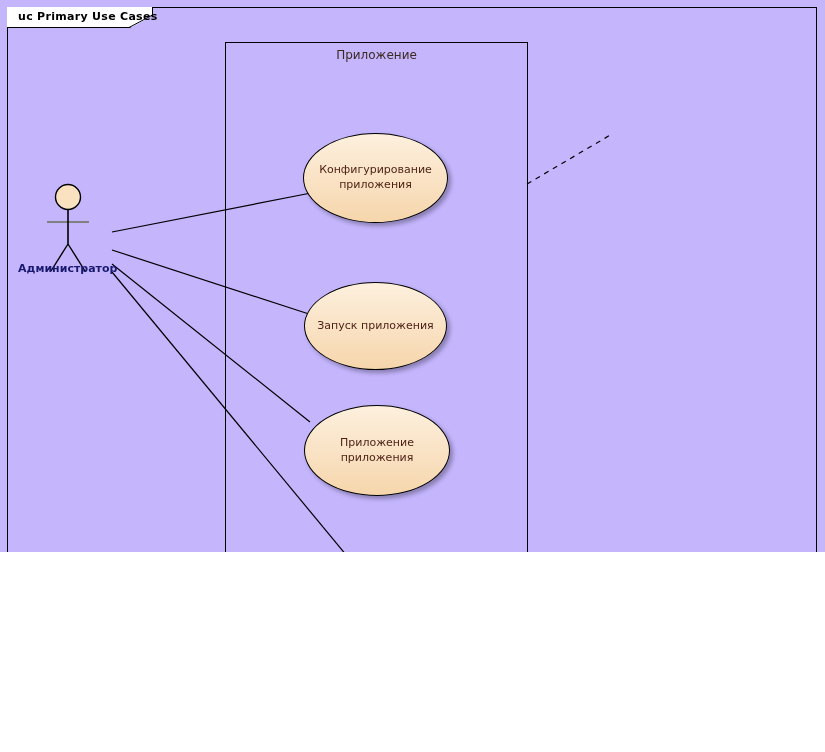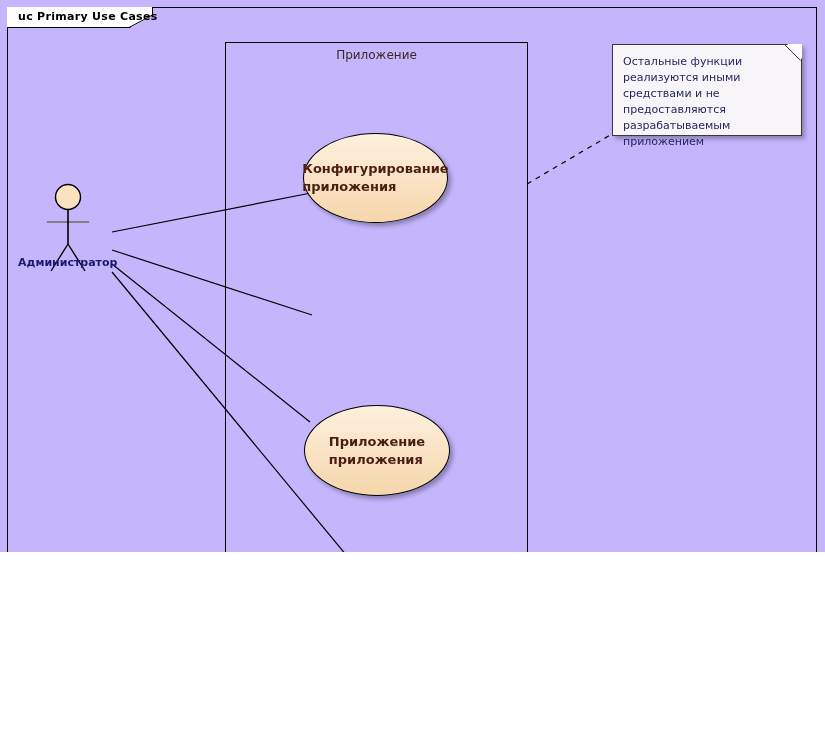--- a/index.html
+++ b/index.html
@@ -108,38 +108,38 @@
     border: 1px solid #000000;
     box-sizing: border-box;
     background: linear-gradient(to bottom, #fdf0de 0%, #fae4c8 45%, #f6d6ab 100%);
     box-shadow: 3px 3px 4px rgba(0,0,0,0.30);
     display: flex;
     align-items: center;
     justify-content: center;
     z-index: 3;
   }
   .usecase-label {
-    font-size: 13px;
-    font-weight: bold;
+    font-size: 11px;
+    font-weight: normal;
     color: #4a1e12;
-    text-align: left;
+    text-align: center;
     line-height: 1.35;
     padding: 0 12px;
     white-space: pre-line;
   }
 
   
   .actor {
     position: absolute;
     z-index: 3;
   }
   .actor-label {
     position: absolute;
     left: 18px;
-    top: 256px;
+    top: 262px;
     font-size: 11px;
     font-weight: bold;
     color: #191970;
     white-space: nowrap;
     z-index: 4;
   }
 
   
   .note {
     position: absolute;
@@ -213,29 +213,24 @@
     <line x1="28" y1="66" x2="11" y2="93" stroke="#000000" stroke-width="1.4"></line>
     <line x1="28" y1="66" x2="45" y2="93" stroke="#000000" stroke-width="1.4"></line>
   </svg>
   <div class="actor-label">Администратор</div>
 
   <div class="usecase" style="left:303px; top:133px; width:145px; height:90px;">
     <span class="usecase-label">Конфигурирование
 приложения</span>
   </div>
 
+  <div class="usecase" style="left:304px; top:282px; width:143px; height:88px;">
+    <span class="usecase-label">Запуск приложения</span>
+  </div>
 
   <div class="usecase" style="left:304px; top:405px; width:146px; height:91px;">
     <span class="usecase-label">Приложение
 приложения</span>
   </div>
 
 
-  <div class="note">
-    <div class="note-fold"></div>
-    <svg class="note-fold-line" viewBox="0 0 16 16">
-      <polyline points="0,0 15.5,15.5" fill="none" stroke="#3a3a3a" stroke-width="1"></polyline>
-      <polyline points="0,0 0,0" fill="none" stroke="#3a3a3a" stroke-width="1"></polyline>
-    </svg>
-    <div class="note-text">Остальные функции реализуются иными средствами и не предоставляются разрабатываемым приложением</div>
-  </div>
 
 </div>
 
 </body></html>

